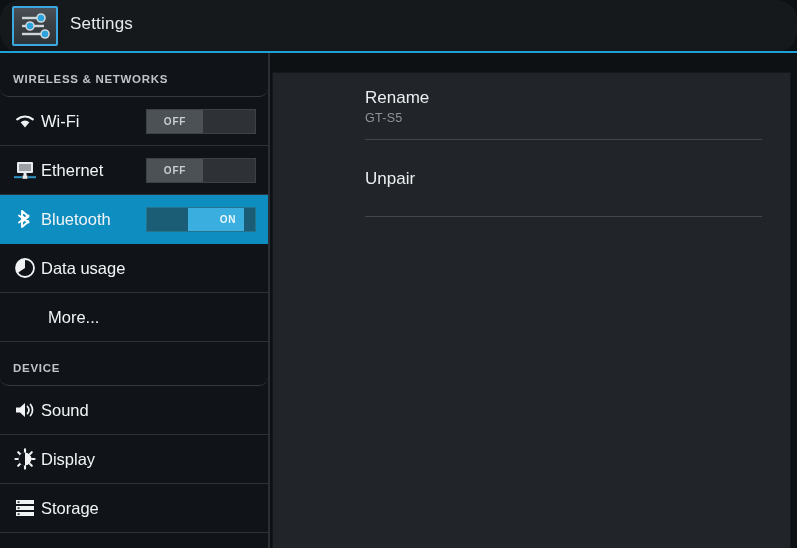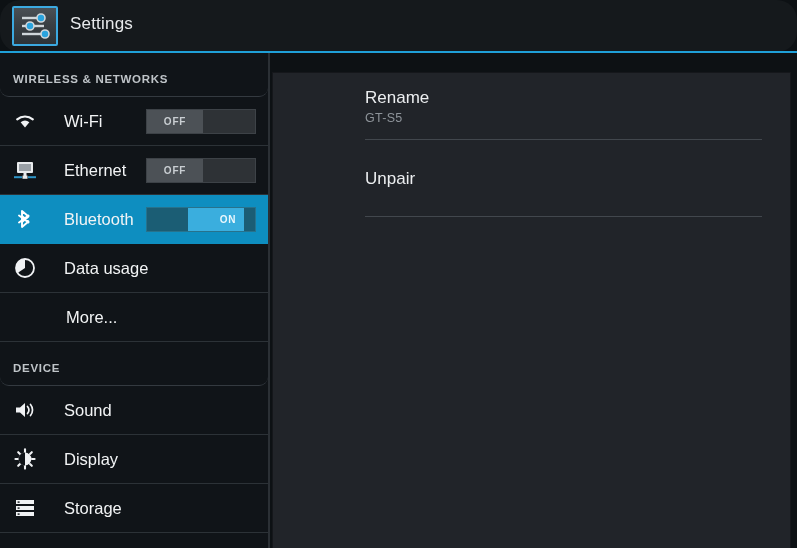--- a/index.html
+++ b/index.html
@@ -97,24 +97,24 @@
     width: 30px;
     margin-left: 10px;
     display: flex;
     align-items: center;
     justify-content: center;
     flex: 0 0 auto;
   }
   .nav-label {
     font-size: 16.5px;
     color: #f2f4f5;
-    margin-left: 24px;
+    margin-left: 1px;
     white-space: nowrap;
   }
-  .nav-row.no-icon .nav-label { margin-left: 66px; }
+  .nav-row.no-icon .nav-label { margin-left: 48px; }
 
   
   .switch {
     position: absolute;
     right: 12px;
     top: 12px;
     width: 110px;
     height: 25px;
     box-sizing: border-box;
   }

